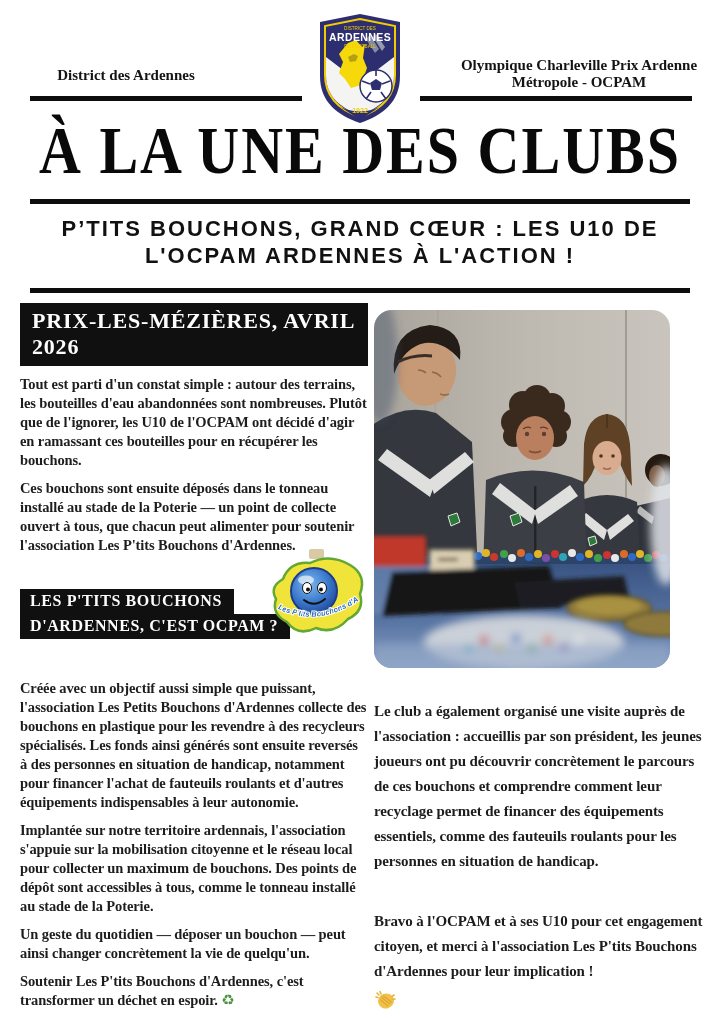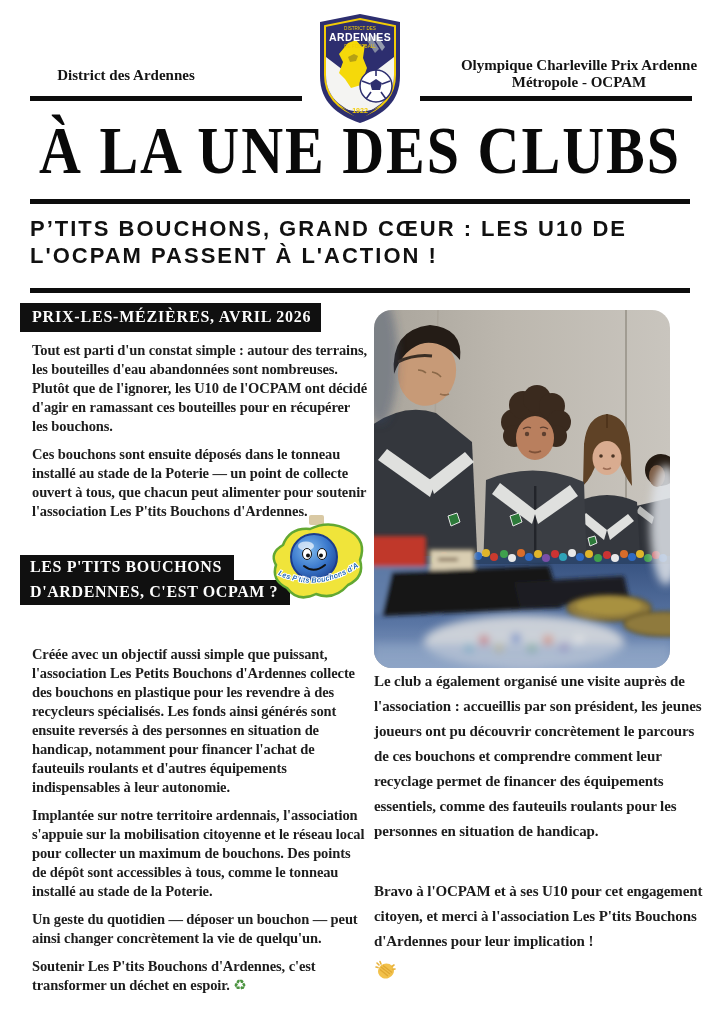--- a/index.html
+++ b/index.html
@@ -13,34 +13,34 @@
   .rule{position:absolute;height:5px;background:#0d0d0d;}
   .rule-hl{left:30px;top:96px;width:272px;}
   .rule-hr{left:420px;top:96px;width:272px;}
   .shield{position:absolute;left:317px;top:13px;}
 
   .masthead{position:absolute;left:0;top:110px;width:720px;text-align:center;
             font-size:58px;font-weight:bold;letter-spacing:2px;color:#090909;
             transform:scaleY(1.18);transform-origin:top center;white-space:nowrap;}
 
   .rule-a{left:30px;top:199px;width:660px;}
-  .headline{position:absolute;left:30px;top:215px;width:660px;text-align:left;
+  .headline{position:absolute;left:30px;top:215px;width:660px;text-align:center;
             font-family:"Liberation Sans",sans-serif;font-weight:bold;font-size:22px;
             letter-spacing:2px;line-height:27px;color:#111;}
   .rule-b{left:30px;top:288px;width:660px;}
 
   
   .col-left{position:absolute;left:20px;top:303px;width:348px;}
   .col-right{position:absolute;left:374px;top:310px;width:330px;}
 
   .dateline{display:inline-block;background:#101010;color:#fdfdfd;
-            font-size:16px;font-weight:bold;letter-spacing:.8px;padding:5px 10px 6px 12px;}
+            font-size:22px;font-weight:bold;letter-spacing:.8px;padding:5px 10px 6px 12px;}
 
   .body-p{font-size:14.5px;font-weight:bold;line-height:19px;letter-spacing:-0.1px;
-          margin:9px 0 0 12px;color:#1d1d1d;}
+          margin:9px 0 0 0;color:#1d1d1d;}
   .rbody-p{font-size:15px;font-weight:bold;line-height:25px;letter-spacing:-0.1px;
            margin:14px 0 0 0;color:#1d1d1d;}
 
   .section-row{position:relative;margin-top:16px;height:96px;}
   .label-line{display:table;background:#101010;color:#fdfdfd;font-size:16px;font-weight:bold;
               letter-spacing:.6px;padding:3px 12px 4px 10px;}
   .label-wrap{position:absolute;left:0;top:18px;border-radius:19px;}
   .assoc-logo{position:absolute;right:-4px;top:-22px;}
 
   .recycle{color:#4c9440;font-family:"DejaVu Sans",sans-serif;font-size:15px;}
@@ -87,21 +87,21 @@
       <text x="43" y="35" font-size="4.6" fill="#f2cb05">DE FOOTBALL</text>
       <text x="43" y="100" font-size="7" font-weight="bold" fill="#f2cb05">1922</text>
     </g>
   </svg>
 
   <div class="masthead">À LA UNE DES CLUBS</div>
 
   <div class="rule rule-a"></div>
   <div class="headline">
     <div>P’TITS BOUCHONS, GRAND CŒUR : LES U10 DE</div>
-    <div>L'OCPAM PASSENT À L'ACTION !</div>
+    <div>L'OCPAM ARDENNES À L'ACTION !</div>
   </div>
   <div class="rule rule-b"></div>
 
   <div class="col-left">
     <span class="dateline">PRIX-LES-MÉZIÈRES, AVRIL 2026</span>
 
     <p class="body-p">Tout est parti d'un constat simple : autour des terrains, les bouteilles d'eau abandonnées sont nombreuses. Plutôt que de l'ignorer, les U10 de l'OCPAM ont décidé d'agir en ramassant ces bouteilles pour en récupérer les bouchons.</p>
     <p class="body-p">Ces bouchons sont ensuite déposés dans le tonneau installé au stade de la Poterie — un point de collecte ouvert à tous, que chacun peut alimenter pour soutenir l'association Les P'tits Bouchons d'Ardennes.</p>
 
     <div class="section-row">
@@ -278,21 +278,21 @@
         <circle cx="174" cy="330" r="4" fill="#d96c2a"></circle>
           <circle cx="190" cy="337" r="4" fill="#7a4fa8"></circle>
         <circle cx="205" cy="330" r="4" fill="#e8e8e8"></circle>
           <circle cx="95" cy="338" r="4" fill="#2fa3b8"></circle>
         <rect x="0" y="334" width="296" height="24" fill="#93a9c9" opacity="0.55"></rect>
         <ellipse cx="292" cy="215" rx="16" ry="60" fill="#dfe4ea" opacity="0.85"></ellipse>
         <ellipse cx="6" cy="50" rx="18" ry="64" fill="#3a4a6a" opacity="0.4"></ellipse>
       </g>
     </svg>
 
-    <p class="rbody-p" style="margin-top:1px;">Le club a également organisé une visite auprès de l'association : accueillis par son président, les jeunes joueurs ont pu découvrir concrètement le parcours de ces bouchons et comprendre comment leur recyclage permet de financer des équipements essentiels, comme des fauteuils roulants pour les personnes en situation de handicap.</p>
+    <p class="rbody-p" style="margin-top:31px;">Le club a également organisé une visite auprès de l'association : accueillis par son président, les jeunes joueurs ont pu découvrir concrètement le parcours de ces bouchons et comprendre comment leur recyclage permet de financer des équipements essentiels, comme des fauteuils roulants pour les personnes en situation de handicap.</p>
     <p class="rbody-p" style="margin-top:35px;">Bravo à l'OCPAM et à ses U10 pour cet engagement citoyen, et merci à l'association Les P'tits Bouchons d'Ardennes pour leur implication !</p>
 
     
     <svg class="clap" width="22" height="20" viewBox="0 0 22 20">
       <g>
         <ellipse cx="12" cy="11" rx="8" ry="7.5" fill="#f2c14b" transform="rotate(-20 12 11)"></ellipse>
         <path d="M7,7 l9,7 M9,5.5 l9,7 M6,9.5 l8,6.5" stroke="#e0a832" stroke-width="1.4" fill="none"></path>
         <path d="M3,3 l2,2 M2,7 l2,.5 M6,1.5 l1,2.5 M20,5 l-2,1.5 M21,9 l-2.5,.5" stroke="#e8b23c" stroke-width="1.6" stroke-linecap="round"></path>
       </g>
     </svg>

